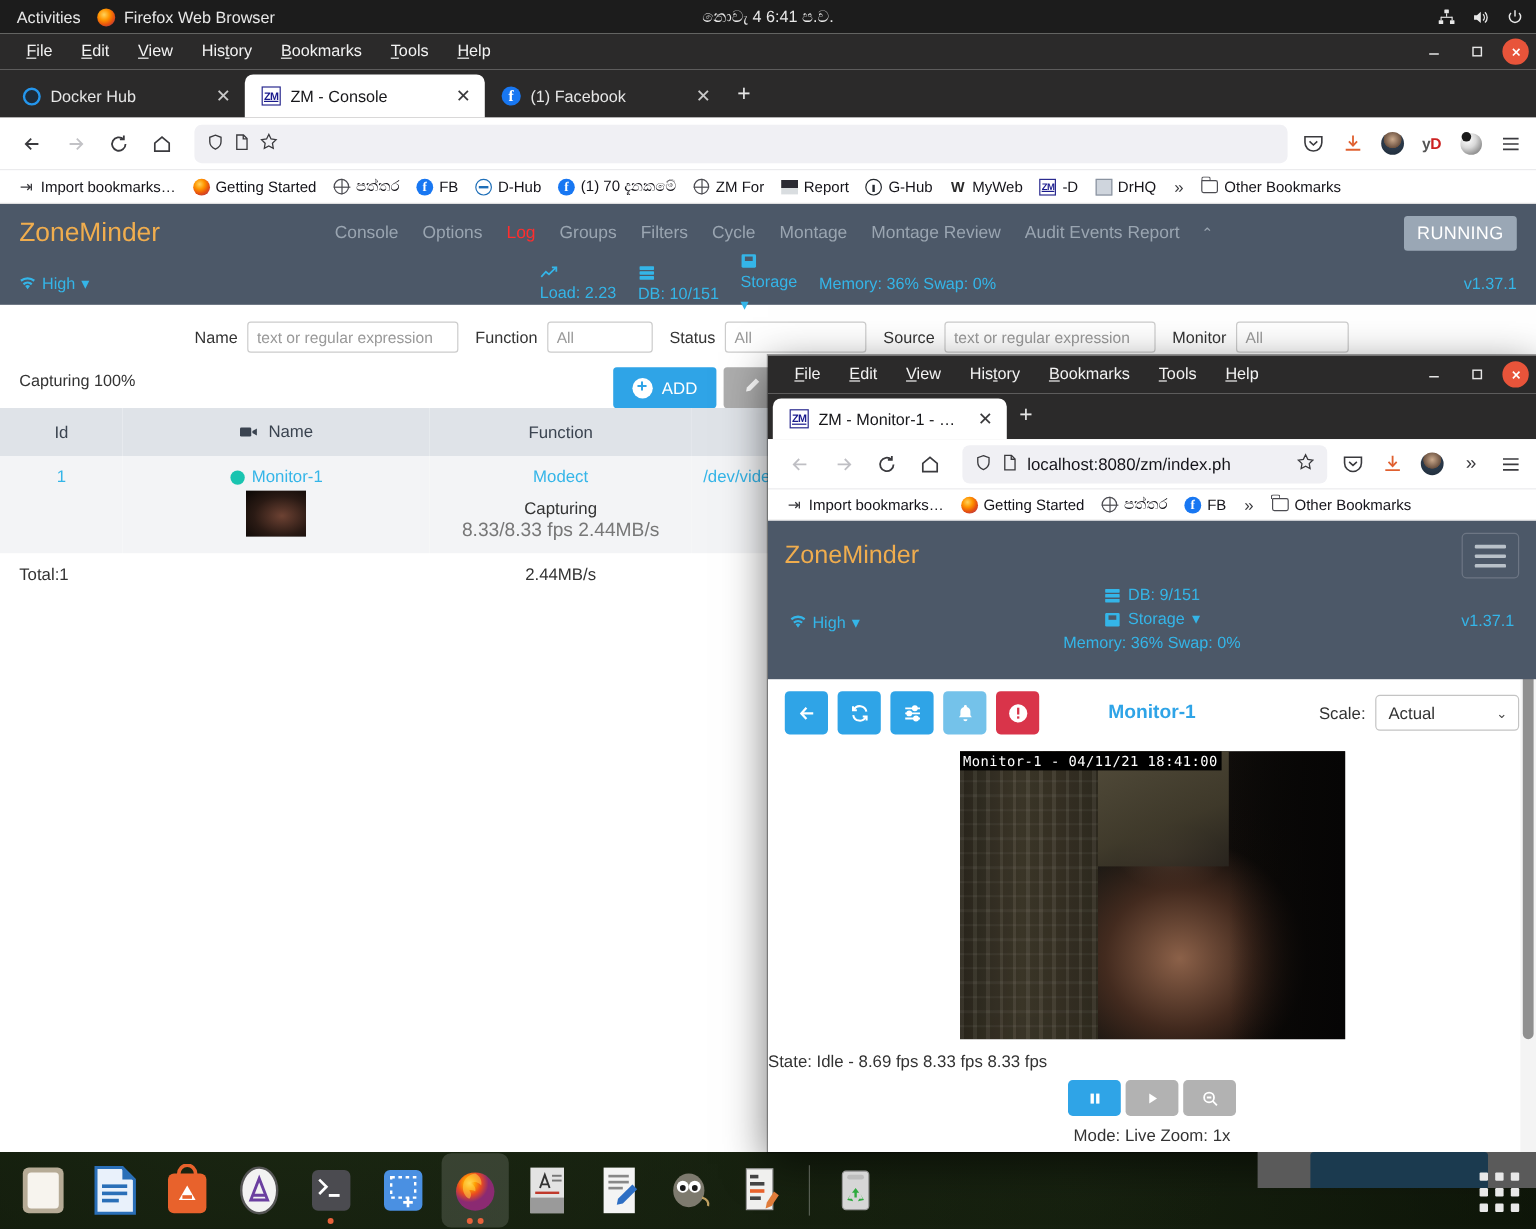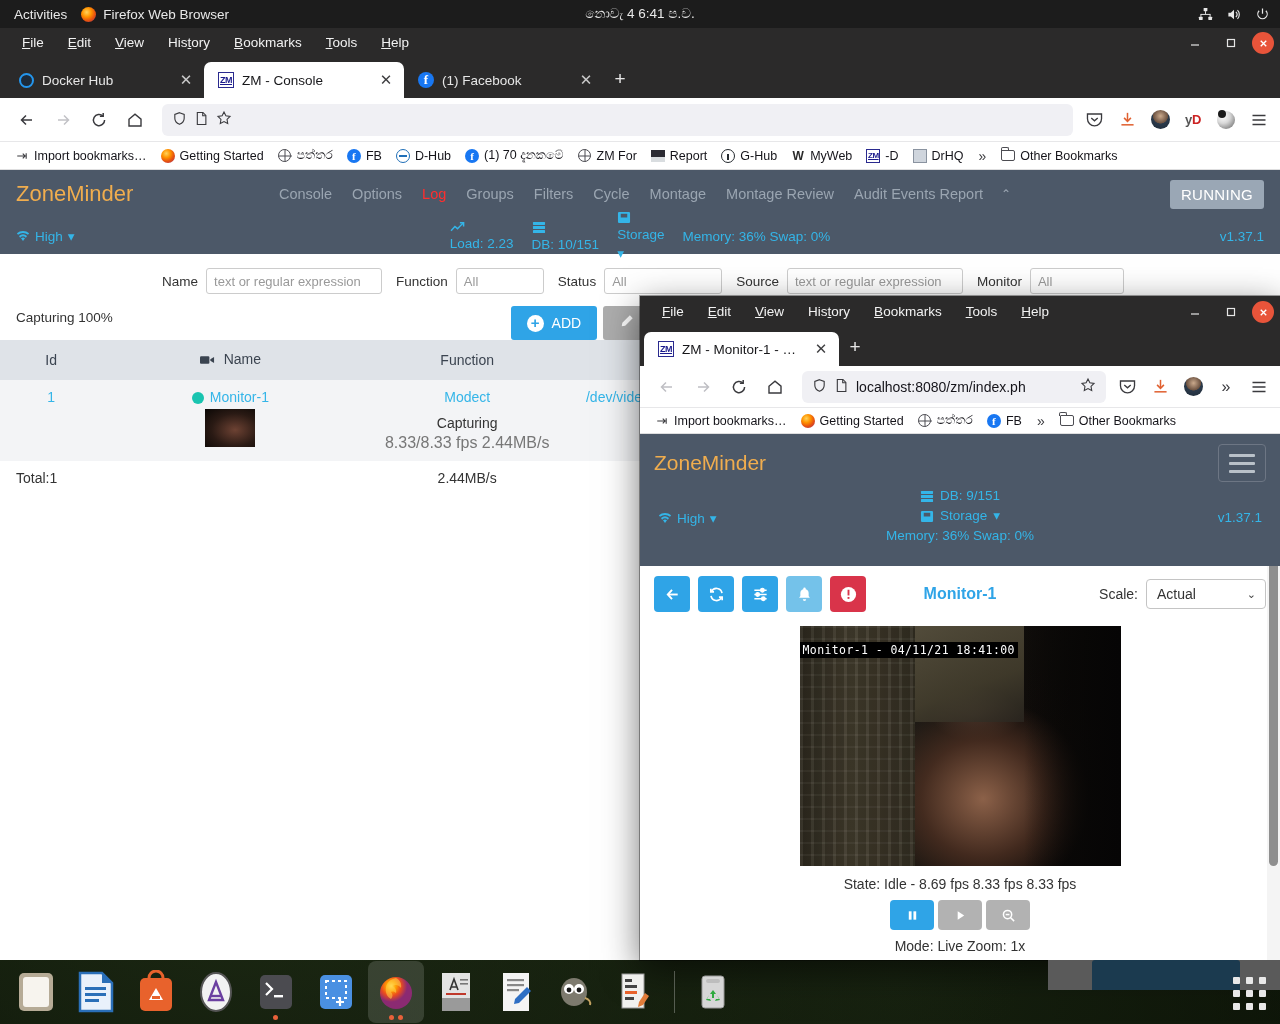--- a/index.html
+++ b/index.html
@@ -246,25 +246,25 @@
   }
   .feed-img .darkright {
     position: absolute; right: 0; top: 0; width: 30%; height: 100%;
     background: linear-gradient(270deg, #060505 0%, rgba(8,7,6,.75) 45%, transparent 100%);
   }
   .feed-img .wallpanel {
     position: absolute; left: 36%; top: 0; width: 34%; height: 40%;
     background: linear-gradient(160deg, #5a5340 0%, #46402f 60%, #2a2620 100%); opacity: .85;
   }
   .ts-overlay {
-    position: absolute; left: 0; top: 16px; background: #000; color: #fff;
+    position: absolute; left: 0; top: 0; background: #000; color: #fff;
     font-family: "DejaVu Sans Mono", monospace; font-size: 11.5px; line-height: 14px;
     padding: 1px 3px; letter-spacing: .4px; white-space: nowrap;
   }
-  .state-line { text-align: center; font-size: 14px; color: #333; margin-top: 10px; }
+  .state-line { text-align: left; font-size: 14px; color: #333; margin-top: 10px; }
   .play-ctrls { display: flex; justify-content: center; gap: 4px; margin-top: 8px; }
   .pbtn { width: 44px; height: 30px; border-radius: 4px; display: flex; align-items: center;
           justify-content: center; color: #fff; }
   .pbtn.on { background: #2fa4e7; }
   .pbtn.off { background: #b2b2b2; }
   .mode-line { text-align: center; font-size: 14px; color: #333; margin-top: 8px; }
 
   
   .dock { position: absolute; left: 0; bottom: 0; width: 1280px; height: 64px; }
   .dock-inner { display: flex; align-items: center; height: 64px; padding-left: 8px; gap: 4px; }

